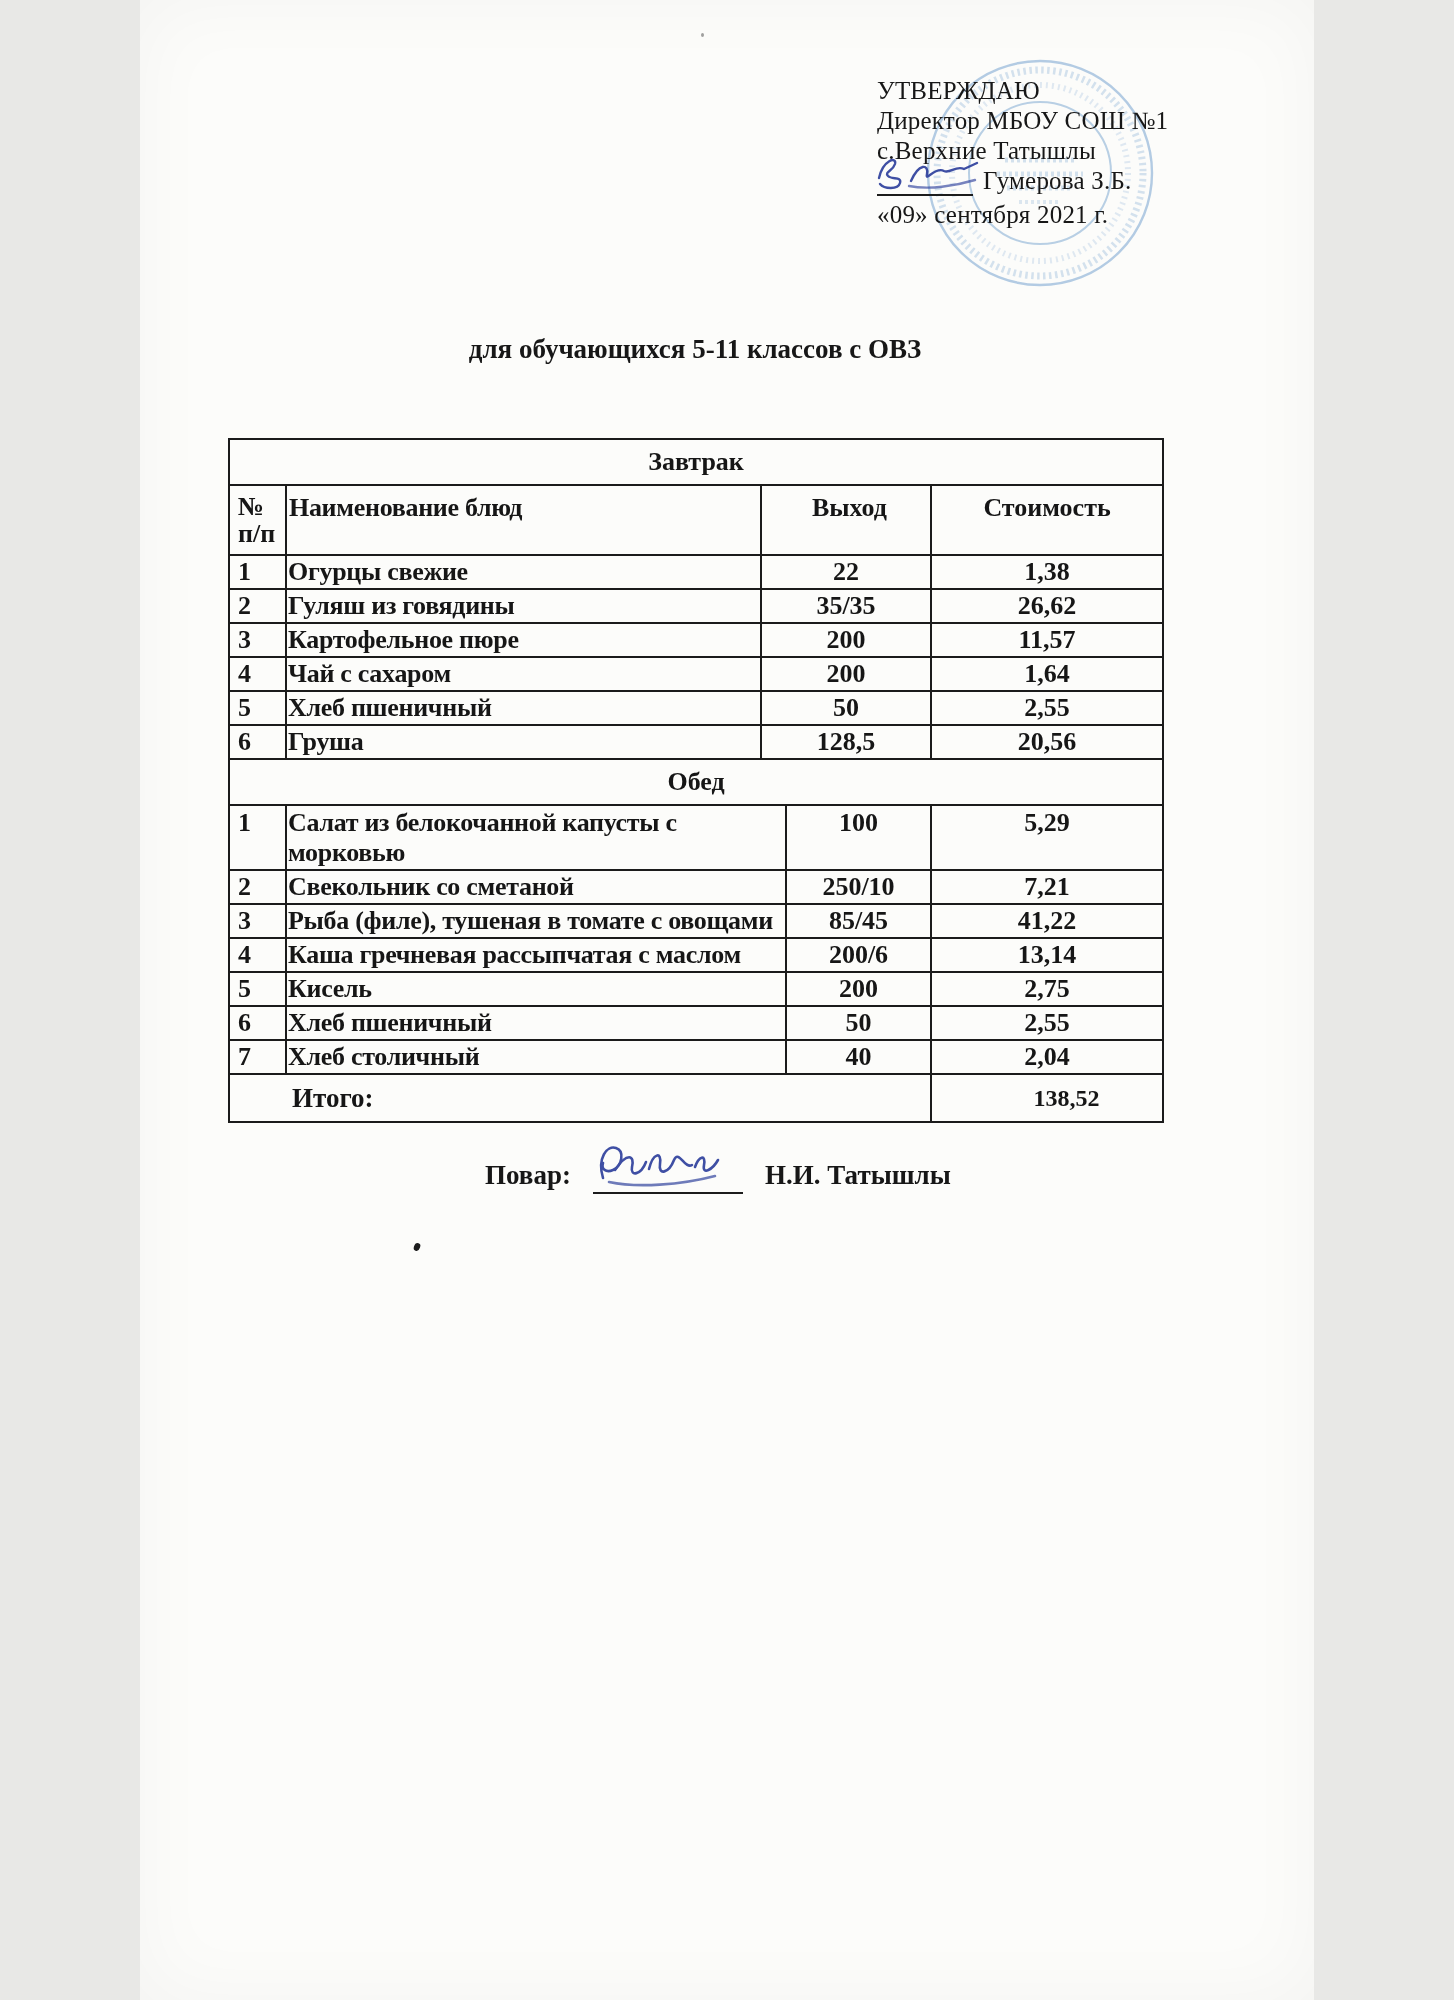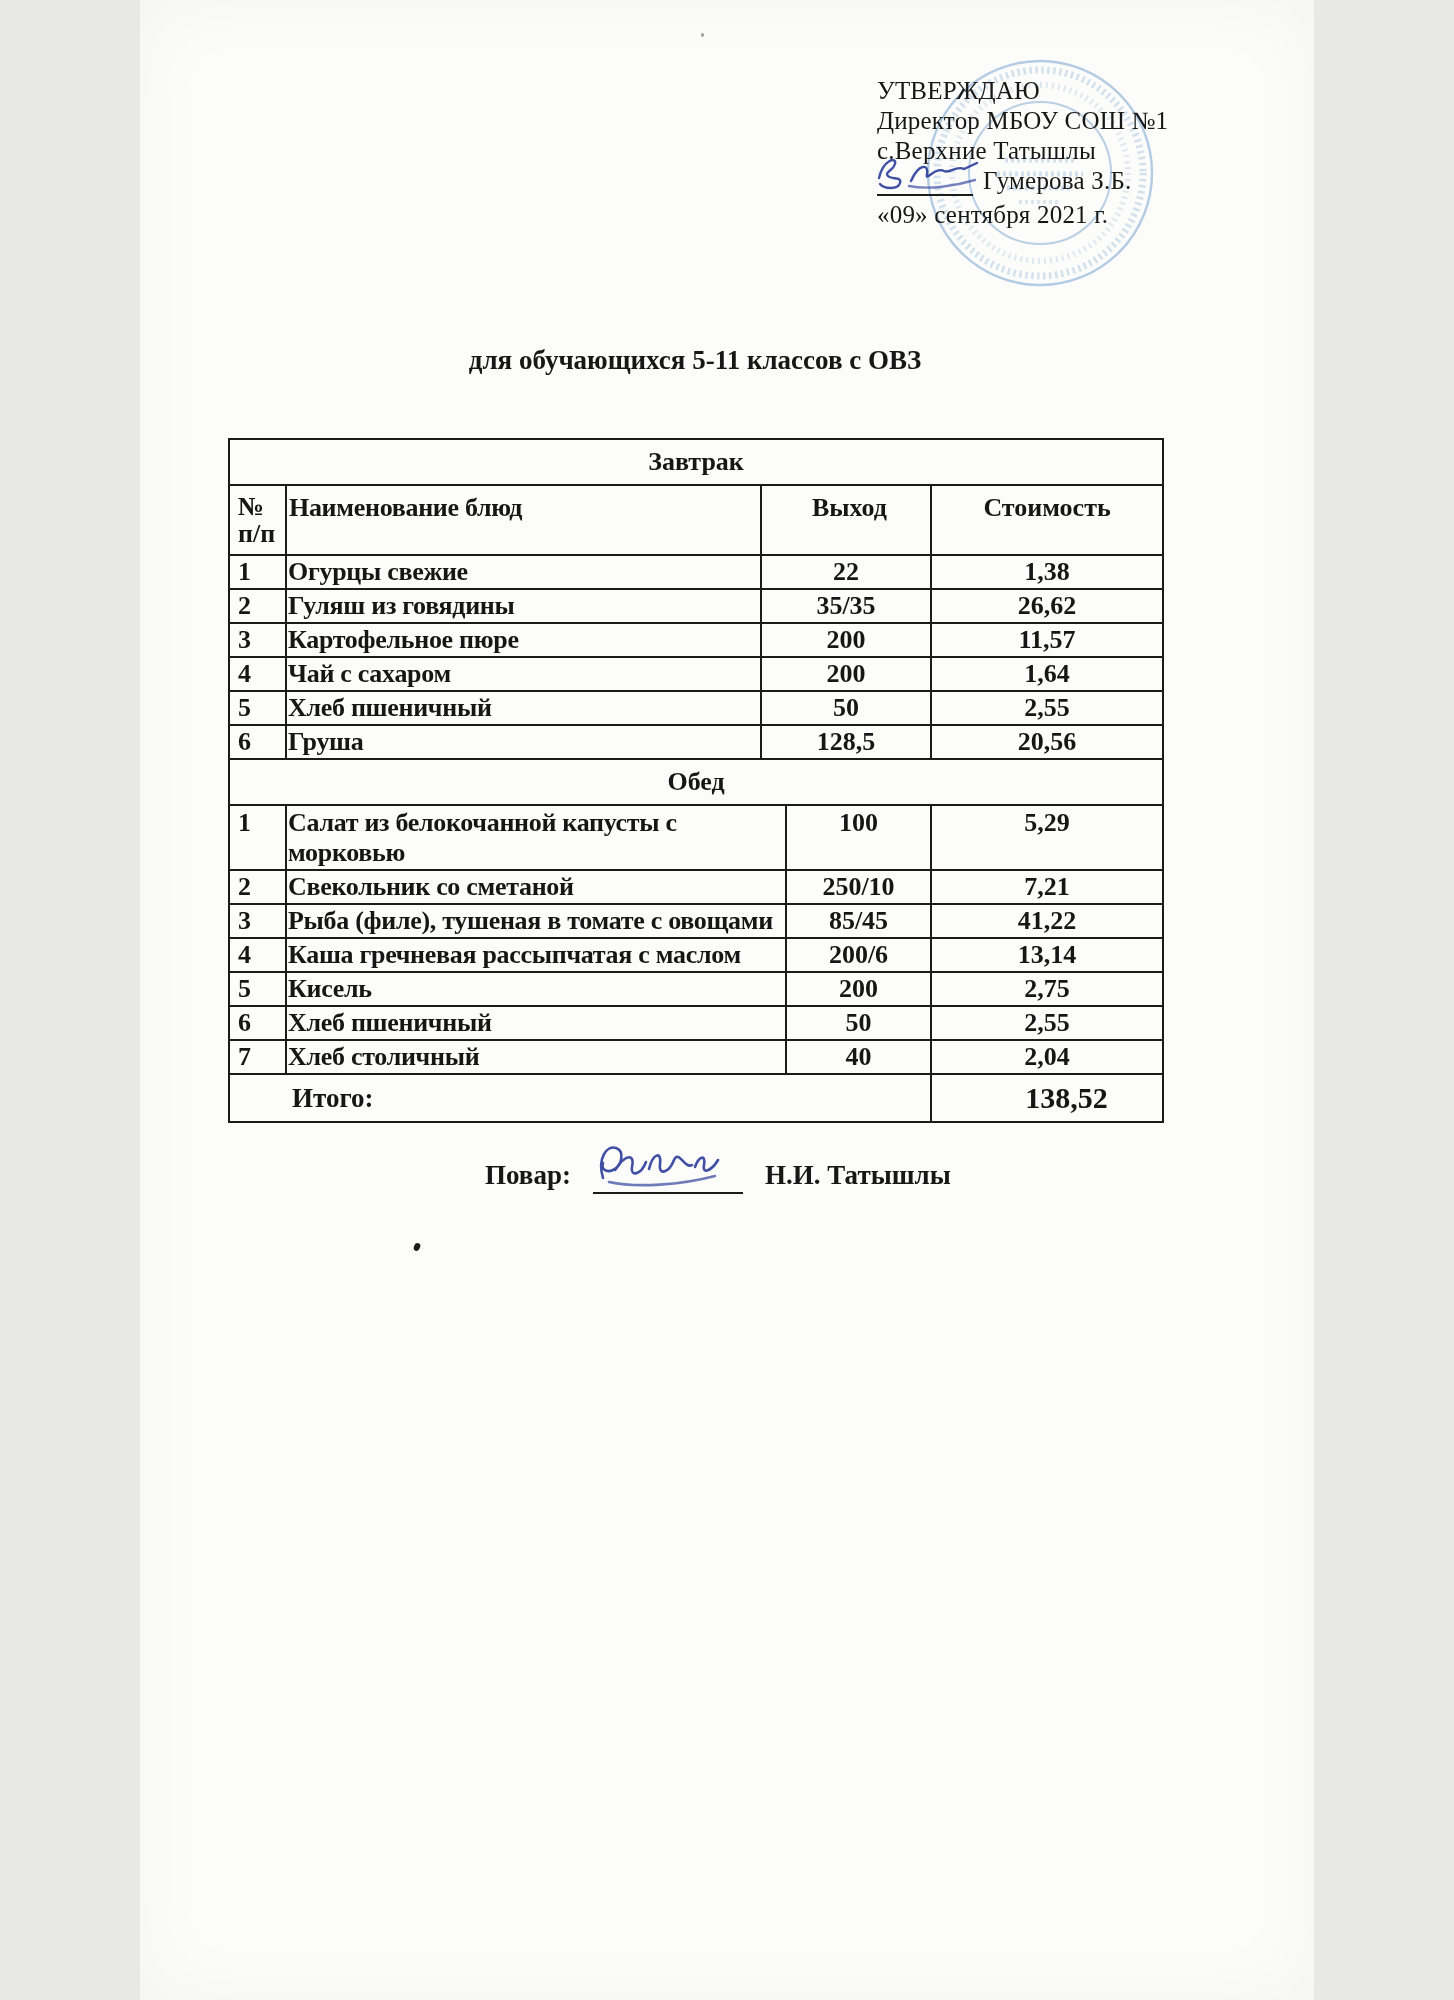--- a/index.html
+++ b/index.html
@@ -34,21 +34,21 @@
   .director-sig {
     position:absolute; left:-6px; top:-16px; width:120px; height:46px;
   }
 
   
   .title-block {
     position:absolute; left:88px; top:328px; width:934px;
     text-align:center; font-weight:700; z-index:2;
   }
   .title-main { font-size:33px; letter-spacing:1px; }
-  .title-sub  { font-size:27px; margin-top:17px; }
+  .title-sub  { font-size:27px; margin-top:6px; }
 
   
   .menu-wrap { position:absolute; left:88px; top:438px; width:934px; z-index:2; }
   .menu-wrap table { border-collapse:collapse; table-layout:fixed; width:934px; }
   .menu-wrap td {
     border:2.5px solid #1b1b1b;
     font-size:26px; font-weight:700; color:#161616;
     overflow:visible;
   }
   .t2 tr:first-child td, .t3 td { border-top:none; }
@@ -63,21 +63,21 @@
 
   .body-row td { height:29px; }
   .c-num  { padding-left:8px; }
   .c-name { white-space:nowrap; letter-spacing:-0.3px; }
   .c-out, .c-cost { text-align:center; }
 
   .tall td { height:60px; vertical-align:top; padding-top:2px; }
   .tall .c-name { white-space:normal; line-height:30px; }
 
   .t3 .total-label { height:44px; padding-left:62px; font-size:27px; }
-  .t3 .total-value { height:44px; text-align:center; font-size:30px;padding-left:40px; }
+  .t3 .total-value { height:44px; text-align:center; font-size:24px;padding-left:40px; }
 
   
   .footer { position:absolute; left:345px; top:1152px; width:700px; height:70px; z-index:2; font-size:27px; font-weight:700; }
   .cook-label { position:absolute; left:0; top:8px; }
   .cook-underline { position:absolute; left:108px; top:40px; width:150px; border-bottom:2px solid #1c1c1c; }
   .cook-sig { position:absolute; left:104px; top:-14px; width:160px; height:56px; }
   .cook-name { position:absolute; left:280px; top:8px; }
 
   
   .speck-a { position:absolute; left:274px; top:1243px; width:6px; height:8px; background:#1d1d1d; border-radius:60% 40% 55% 45%; transform:rotate(18deg); }

